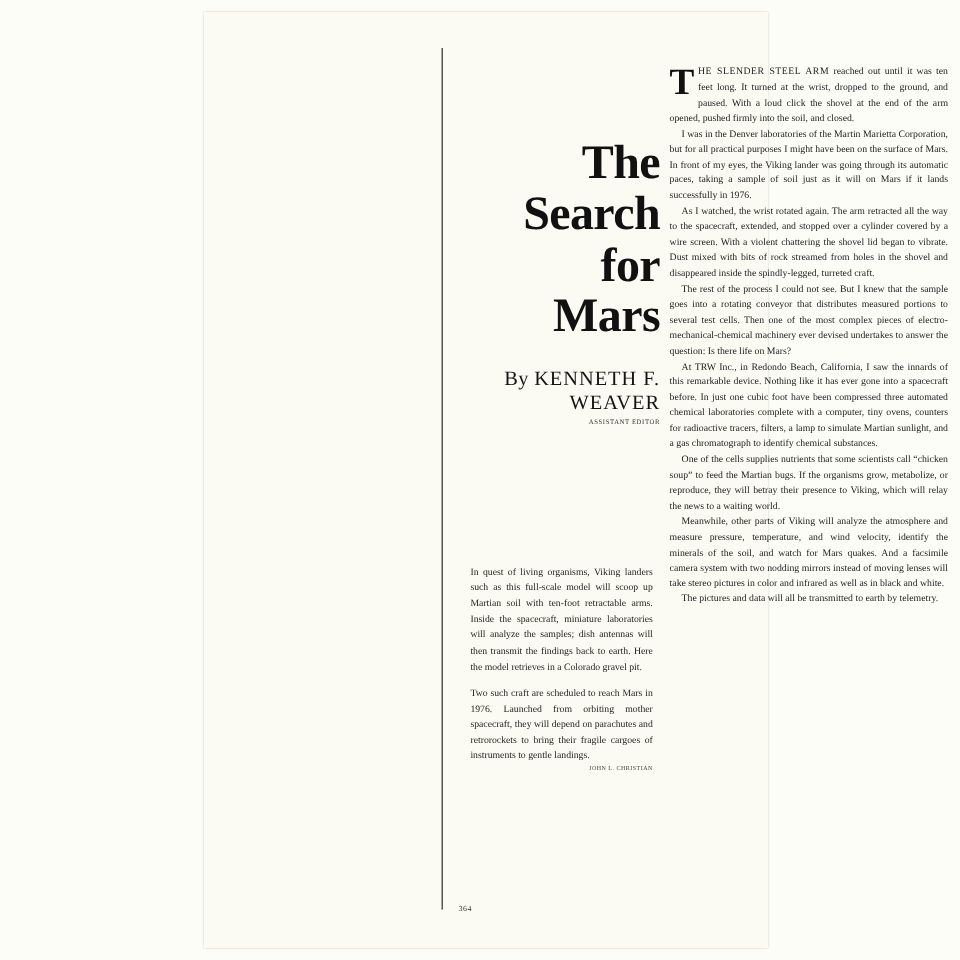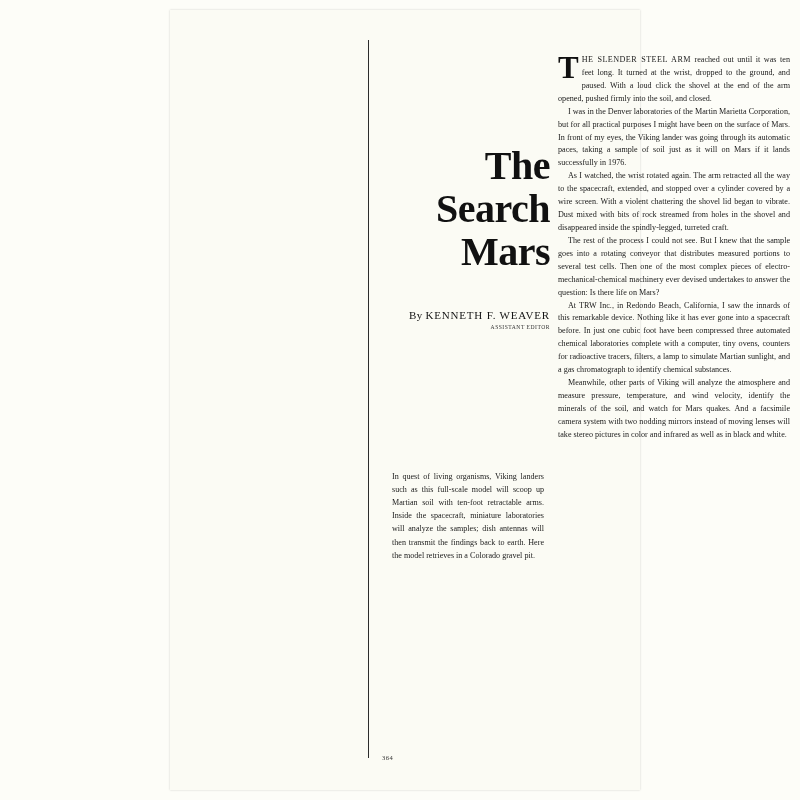--- a/index.html
+++ b/index.html
@@ -44,28 +44,28 @@
     width: 170px;
     height: 700px;
   }
   .title {
     font-family: "Liberation Serif", serif;
     font-weight: bold;
     color: #111;
     font-size: 40px;
     line-height: 1.07;
     text-align: right;
-    margin-top: 95px;
+    margin-top: 64px;
     letter-spacing: -0.5px;
   }
   .title span { display: block; }
   .byline {
-    margin-top: 36px;
+    margin-top: 21px;
     text-align: right;
-    font-size: 11px;
+    font-size: 17px;
     letter-spacing: 0.3px;
     color: #141414;
   }
   .byline .by { font-style: normal; }
   .byline .author { font-variant: small-caps; letter-spacing: 0.8px; }
   .byline-sub {
     text-align: right;
     font-size: 5.6px;
     letter-spacing: 0.5px;
     color: #333;
@@ -144,41 +144,48 @@
 
 <div class="page">
   <div class="paper">
 
     <div class="vrule"></div>
 
     <div class="left-col">
       <div class="title">
         <span>The</span>
         <span>Search</span>
+        <span>for</span>
         <span>Mars</span>
       </div>
 
       <div class="byline">
         <span class="by">By </span><span class="author">KENNETH F. WEAVER</span>
       </div>
       <div class="byline-sub">ASSISTANT EDITOR</div>
 
       <div class="caption">
         <p>
           <span class="lead">In quest of living organisms,</span>
           <span>Viking landers such as this full-scale model will scoop up Martian soil with ten-foot retractable arms. Inside the spacecraft, miniature laboratories will analyze the samples; dish antennas will then transmit the findings back to earth. Here the model retrieves in a Colorado gravel pit.</span>
         </p>
+        <p>
+          <span>Two such craft are scheduled to reach Mars in 1976. Launched from orbiting mother spacecraft, they will depend on parachutes and retrorockets to bring their fragile cargoes of instruments to gentle landings.</span>
+          <span class="credit">JOHN L. CHRISTIAN</span>
+        </p>
       </div>
     </div>
 
     <div class="right-col">
       <p class="first"><span class="dropcap">T</span><span class="smallcaps">HE SLENDER STEEL ARM</span><span> reached out until it was ten feet long. It turned at the wrist, dropped to the ground, and paused. With a loud click the shovel at the end of the arm opened, pushed firmly into the soil, and closed.</span></p>
       <p>I was in the Denver laboratories of the Martin Marietta Corporation, but for all practical purposes I might have been on the surface of Mars. In front of my eyes, the Viking lander was going through its automatic paces, taking a sample of soil just as it will on Mars if it lands successfully in 1976.</p>
       <p>As I watched, the wrist rotated again. The arm retracted all the way to the spacecraft, extended, and stopped over a cylinder covered by a wire screen. With a violent chattering the shovel lid began to vibrate. Dust mixed with bits of rock streamed from holes in the shovel and disappeared inside the spindly-legged, turreted craft.</p>
       <p>The rest of the process I could not see. But I knew that the sample goes into a rotating conveyor that distributes measured portions to several test cells. Then one of the most complex pieces of electro-mechanical-chemical machinery ever devised undertakes to answer the question: Is there life on Mars?</p>
       <p>At TRW Inc., in Redondo Beach, California, I saw the innards of this remarkable device. Nothing like it has ever gone into a spacecraft before. In just one cubic foot have been compressed three automated chemical laboratories complete with a computer, tiny ovens, counters for radioactive tracers, filters, a lamp to simulate Martian sunlight, and a gas chromatograph to identify chemical substances.</p>
+      <p>One of the cells supplies nutrients that some scientists call “chicken soup” to feed the Martian bugs. If the organisms grow, metabolize, or reproduce, they will betray their presence to Viking, which will relay the news to a waiting world.</p>
       <p>Meanwhile, other parts of Viking will analyze the atmosphere and measure pressure, temperature, and wind velocity, identify the minerals of the soil, and watch for Mars quakes. And a facsimile camera system with two nodding mirrors instead of moving lenses will take stereo pictures in color and infrared as well as in black and white.</p>
+      <p>The pictures and data will all be transmitted to earth by telemetry.</p>
     </div>
 
     <div class="folio">364</div>
 
   </div>
 </div>
 
 </body></html>

